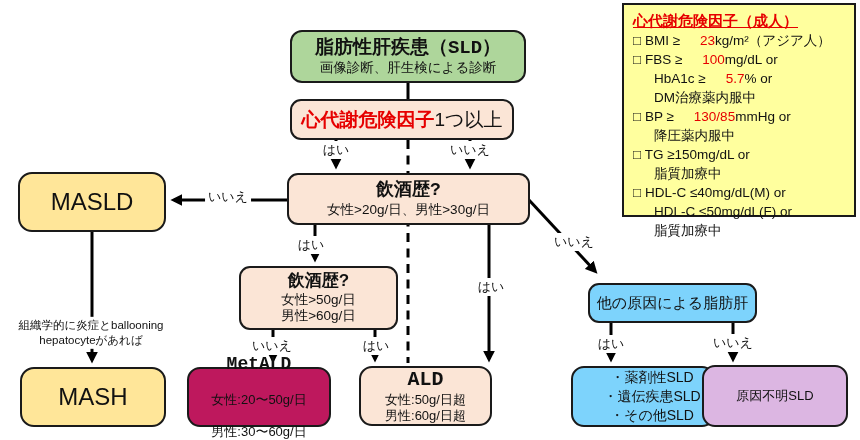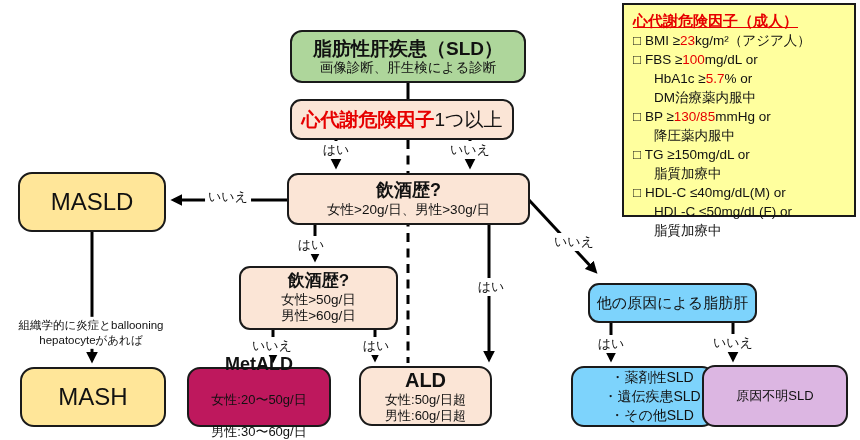--- a/index.html
+++ b/index.html
@@ -18,21 +18,21 @@
     text-align:center; line-height:1.22; color:#111;
   }
   .green  { background:#aed69b; }
   .peach  { background:#fbe5d6; }
   .yellow { background:#ffe699; }
   .orange { background:#be185d;gap:16px; }
   .blue   { background:#7dd3fc; }
   .purple { background:#dcb6e2; }
 
   .t-xl  { font-size:24px; font-weight:normal; }
-  .t-lg  { font-size:18px; font-weight:bold; }
+  .t-lg  { font-size:18px; font-weight:bold;font-family:Liberation Mono, monospace; }
   .t-md  { font-size:16px; font-weight:bold; }
   .t-sm  { font-size:13.5px; }
   .t-plain { font-size:15px; }
 
   .list-box { align-items:center; padding-left:18px; text-align:left;margin-left:38px; }
   .list-box div { font-size:14px; line-height:19px; }
 
   .elabel {
     position:absolute; z-index:3; transform:translate(-50%,-50%);
     background:#fff; font-size:13px; padding:0 3px; white-space:nowrap; color:#111;
@@ -45,21 +45,21 @@
 
   .panel {
     position:absolute; left:622px; top:3px; width:234px; height:214px; z-index:2;
     box-sizing:border-box; background:#ffff9e; border:2px solid #1a1a1a;
     padding:5px 6px 0 9px; font-size:13.5px; line-height:19px; color:#111;
   }
   .panel-title { font-size:15px; font-weight:bold; line-height:21px; }
   .panel-title span { color:#e60000; text-decoration:underline; }
   .pl { white-space:nowrap; }
   .pl.indent { padding-left:21px; }
-  .red { color:#e60000; }
+  .red { color:#e60000;margin-left:20px; }
   .risk-title-line { font-size:19px; line-height:1; }
   .risk-title-line .bold-red { color:#e60000; font-weight:bold; }
 </style>
 </head>
 <body>
 
 <div class="stage">
 
   <svg class="arrows" width="860" height="440" viewBox="0 0 860 440">
     <defs>

